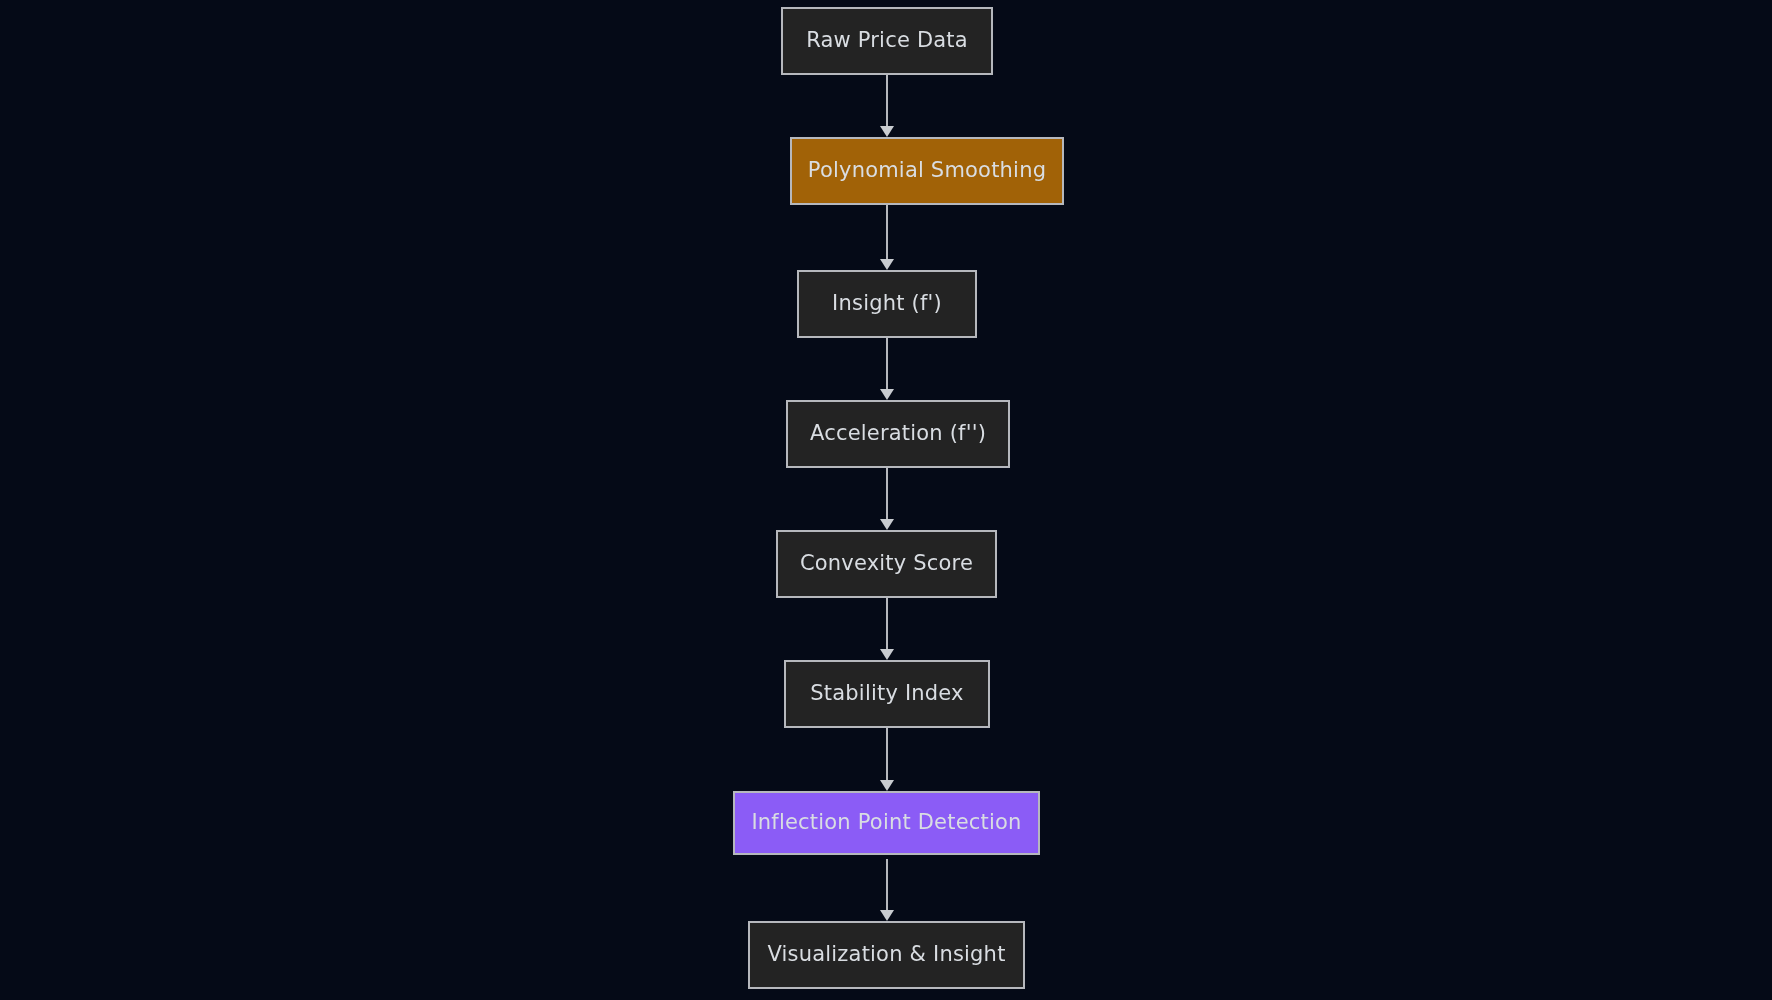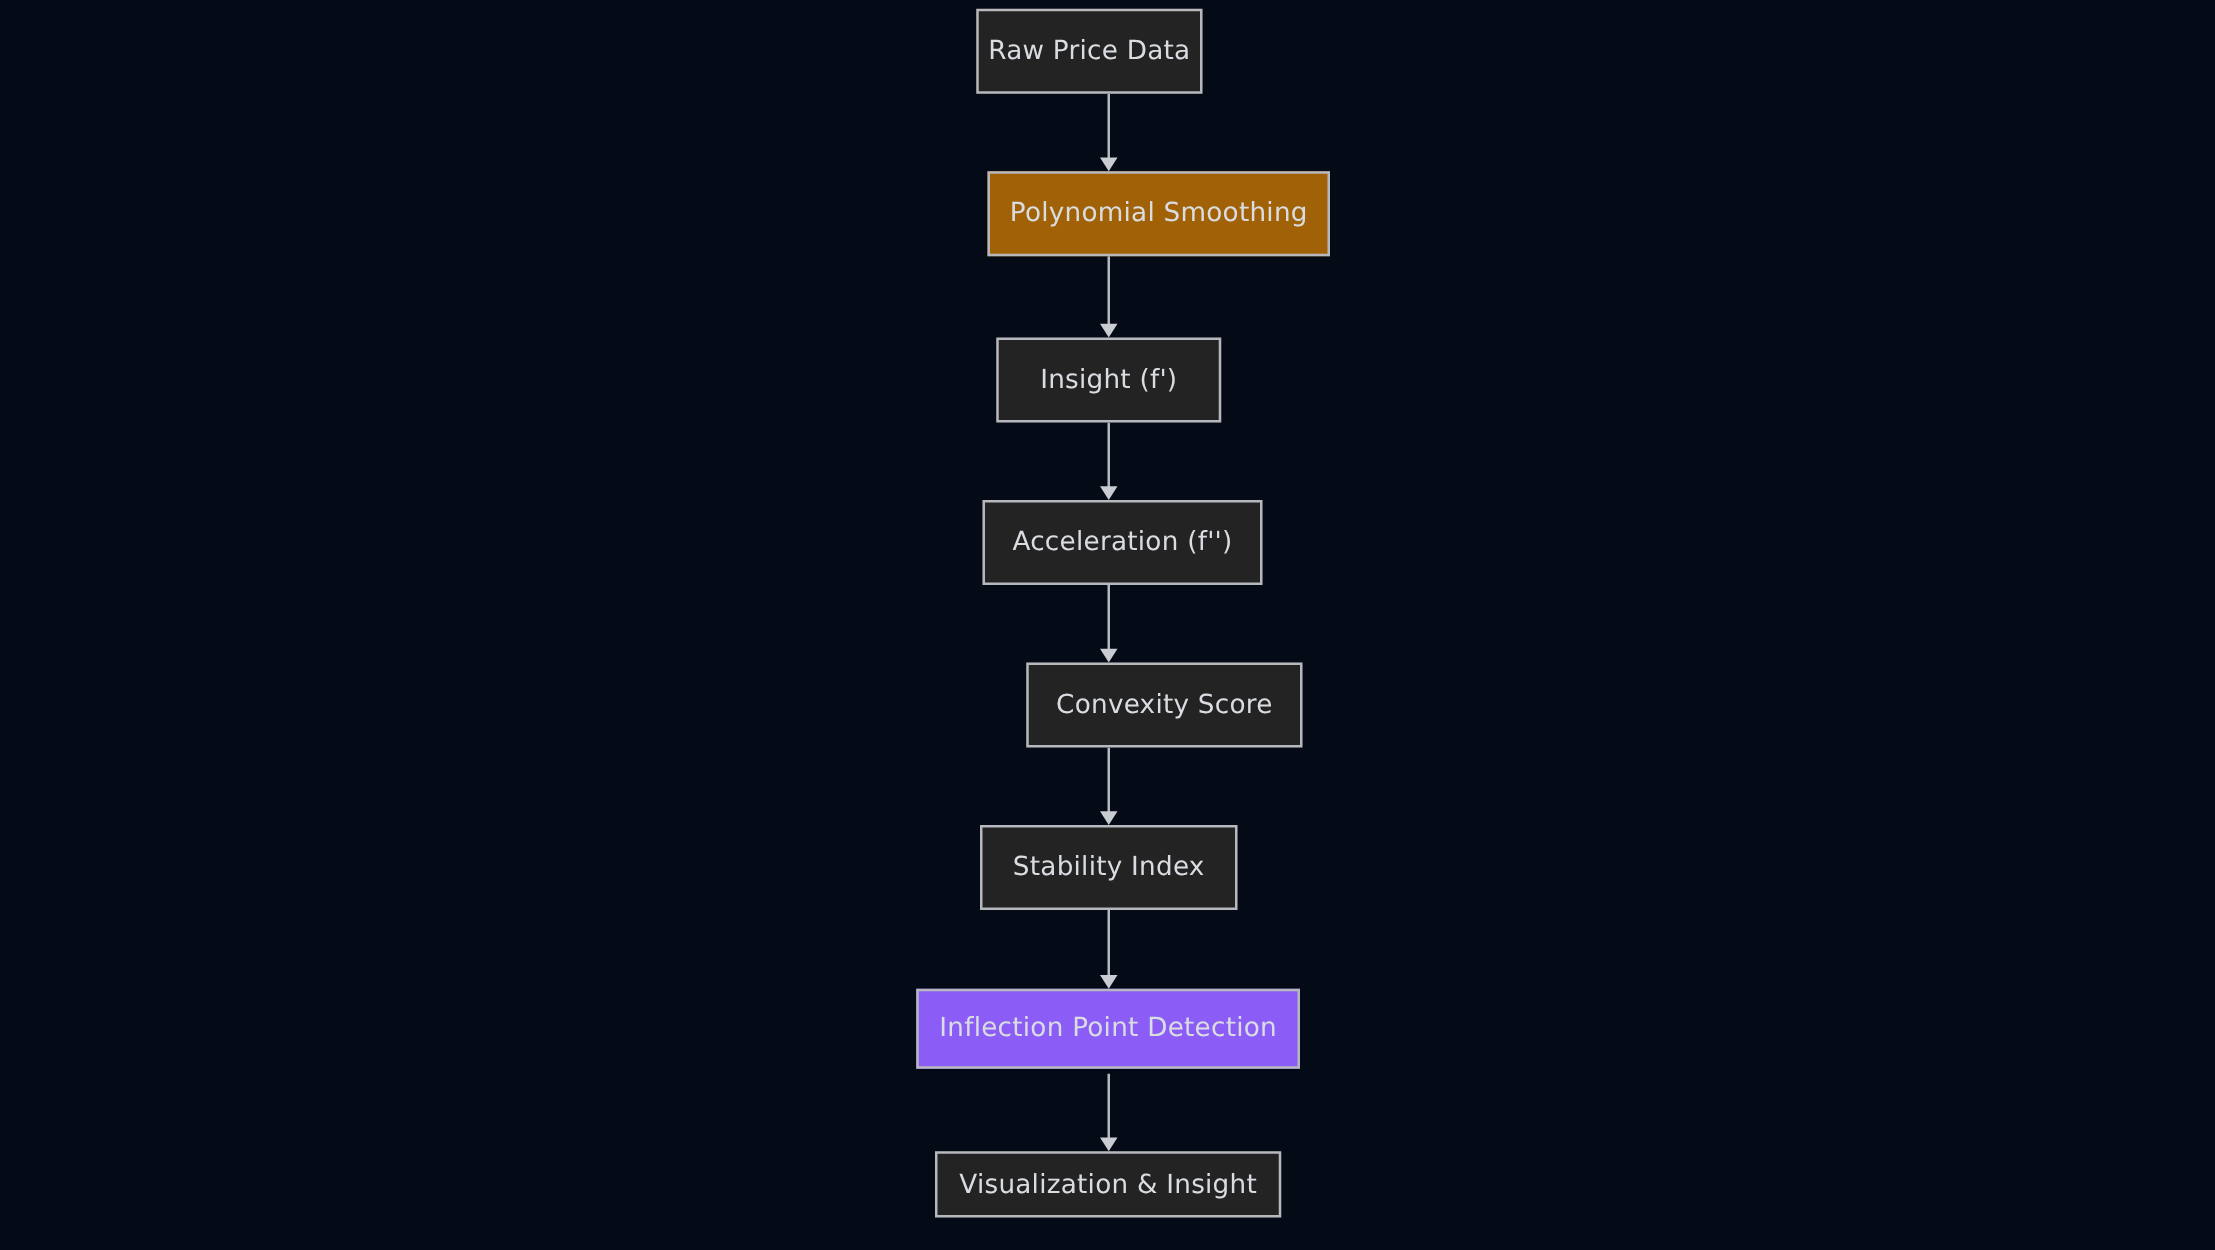--- a/index.html
+++ b/index.html
@@ -80,37 +80,37 @@
       <div class="edge-head" style="left: -6px; top: 51px; border-top-color: rgb(201, 204, 209);"></div>
     </div>
     <div class="edge" style="left: 886px; top: 728px; width: 2px; height: 63px;">
       <div class="edge-line" style="height: 54px; background: rgb(182, 184, 189);"></div>
       <div class="edge-head" style="left: -6px; top: 52px; border-top-color: rgb(201, 204, 209);"></div>
     </div>
     <div class="edge" style="left: 886px; top: 859px; width: 2px; height: 62px;">
       <div class="edge-line" style="height: 53px; background: rgb(182, 184, 189);"></div>
       <div class="edge-head" style="left: -6px; top: 51px; border-top-color: rgb(201, 204, 209);"></div>
     </div>
-    <div class="node" style="left: 781px; top: 7px; width: 181px; height: 68px; background: rgb(35, 35, 35); border-color: rgb(182, 184, 189); color: rgb(217, 221, 226);">
+    <div class="node" style="left: 781px; top: 7px; width: 212px; height: 68px; background: rgb(35, 35, 35); border-color: rgb(182, 184, 189); color: rgb(217, 221, 226);">
       <span class="node-label">Raw Price Data</span>
     </div>
     <div class="node" style="left: 790px; top: 137px; width: 274px; height: 68px; background: #a16207; border-color: rgb(182, 184, 189); color: rgb(217, 221, 226);">
       <span class="node-label">Polynomial Smoothing</span>
     </div>
     <div class="node" style="left: 797px; top: 270px; width: 180px; height: 68px; background: rgb(35, 35, 35); border-color: rgb(182, 184, 189); color: rgb(217, 221, 226);">
       <span class="node-label">Insight (f')</span>
     </div>
     <div class="node" style="left: 773px; top: 400px; width: 224px; height: 68px; background: rgb(35, 35, 35); border-color: rgb(182, 184, 189); color: rgb(217, 221, 226); margin-left: 13px;">
       <span class="node-label">Acceleration (f'')</span>
     </div>
-    <div class="node" style="left: 776px; top: 530px; width: 221px; height: 68px; background: rgb(35, 35, 35); border-color: rgb(182, 184, 189); color: rgb(217, 221, 226); margin-left: 45px;">
+    <div class="node" style="left: 776px; top: 530px; width: 221px; height: 68px; background: rgb(35, 35, 35); border-color: rgb(182, 184, 189); color: rgb(217, 221, 226);">
       <span class="node-label">Convexity Score</span>
     </div>
     <div class="node" style="left: 784px; top: 660px; width: 206px; height: 68px; background: rgb(35, 35, 35); border-color: rgb(182, 184, 189); color: rgb(217, 221, 226);">
       <span class="node-label">Stability Index</span>
     </div>
     <div class="node" style="left: 733px; top: 791px; width: 307px; height: 64px; background: #8b5cf6; border-color: rgb(182, 184, 189); color: rgb(217, 221, 226);">
       <span class="node-label">Inflection Point Detection</span>
     </div>
-    <div class="node" style="left: 748px; top: 921px; width: 277px; height: 53px; background: rgb(35, 35, 35); border-color: rgb(182, 184, 189); color: rgb(217, 221, 226);">
+    <div class="node" style="left: 748px; top: 921px; width: 277px; height: 68px; background: rgb(35, 35, 35); border-color: rgb(182, 184, 189); color: rgb(217, 221, 226);">
       <span class="node-label">Visualization &amp; Insight</span>
     </div>
   </div>
 
 </body></html>

